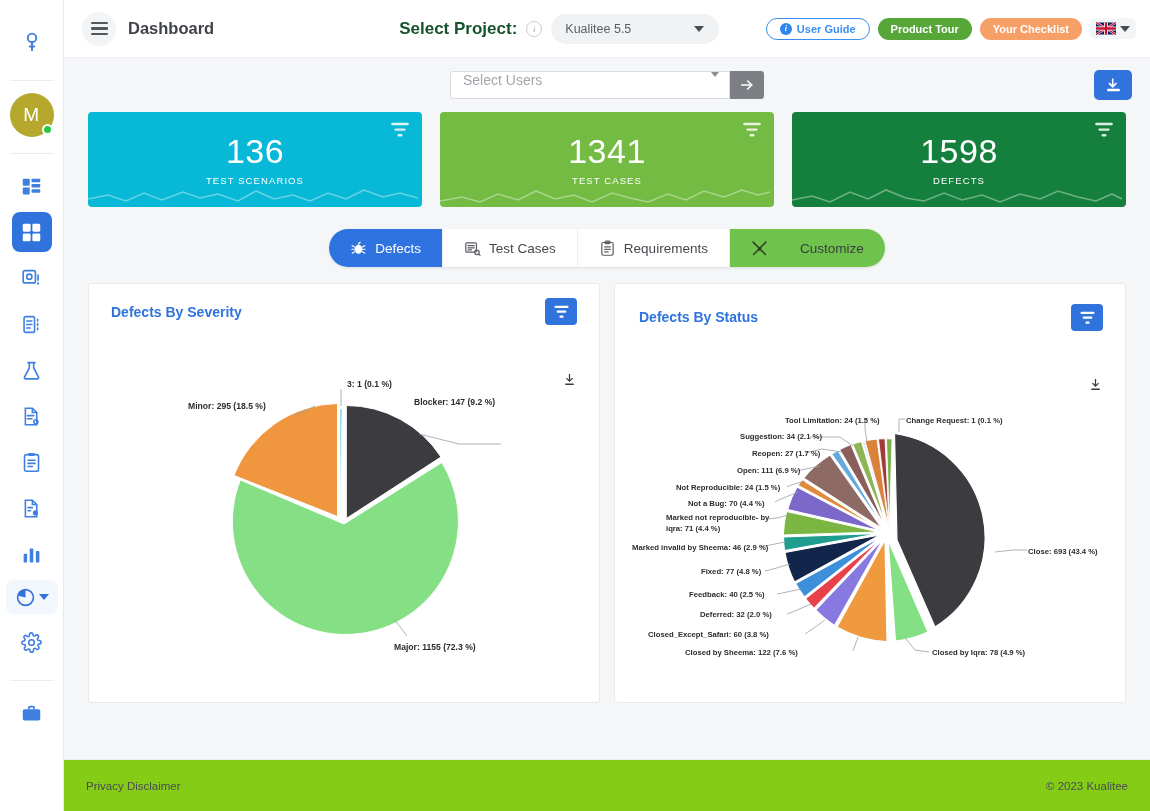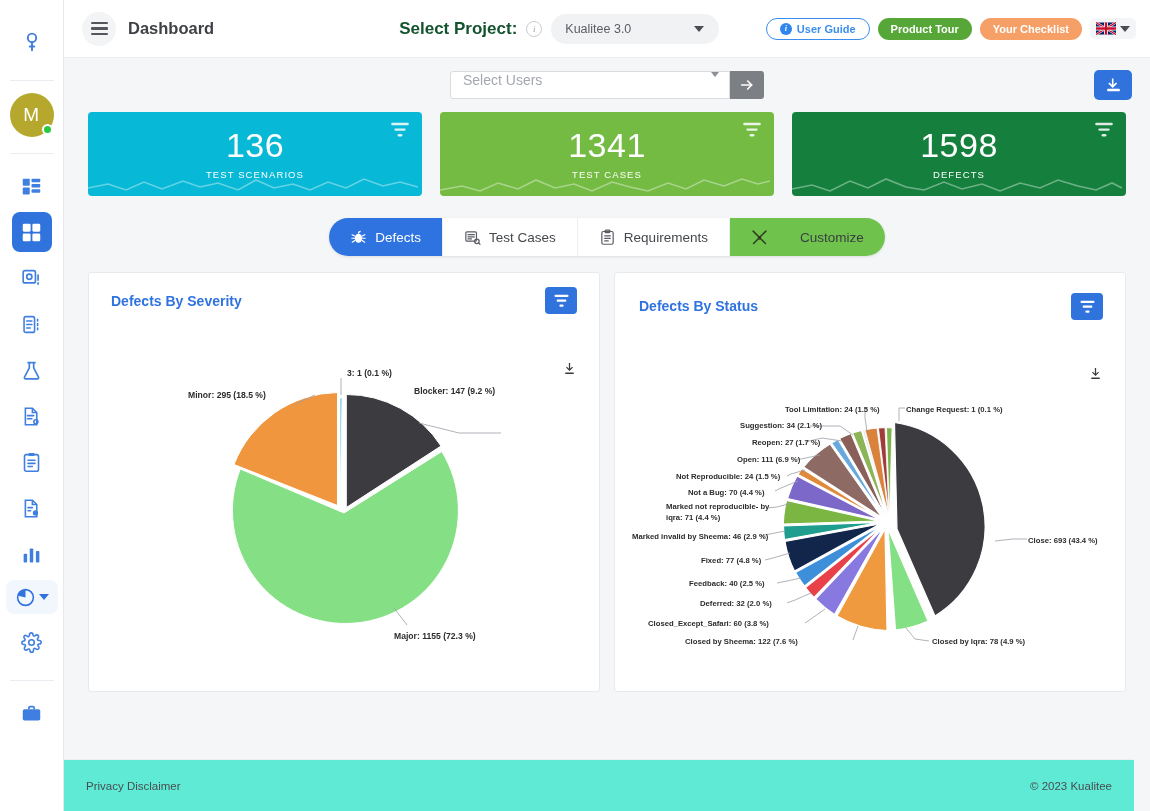--- a/index.html
+++ b/index.html
@@ -115,21 +115,21 @@
   }
   .select-wrap { position: absolute; left: 50%; transform: translateX(-50%); display: flex; }
   .dl-btn {
     margin-left: auto; width: 38px; height: 30px; border-radius: 5px; background: #3173dd;
     display: flex; align-items: center; justify-content: center; color: #fff; cursor: pointer;
   }
 
   
   .kpis { display: flex; gap: 18px; padding: 0 24px; }
   .kpi {
-    flex: 1; height: 84px; border-radius: 4px; position: relative; overflow: hidden;
+    flex: 1; height: 95px; border-radius: 4px; position: relative; overflow: hidden;
     display: flex; flex-direction: column; align-items: center; justify-content: center;
     color: #fff; cursor: pointer;
   }
   .kpi-num { font-size: 34px; font-weight: 300; line-height: 1; letter-spacing: .5px; }
   .kpi-lbl { font-size: 9.5px; font-weight: normal; letter-spacing: 1.1px; margin-top: 7px; }
   .kpi .funnel { position: absolute; right: 12px; top: 10px; }
   .kpi .wave { position: absolute; left: 0; right: 0; bottom: 0; height: 26px; }
 
   
   .tabs-wrap { display: flex; justify-content: center; margin-top: 22px; }
@@ -168,21 +168,21 @@
   }
   .panel-filter.alt { top: 20px; }
   .panel-dl { position: absolute; cursor: pointer; color: #3a3a3a; }
   .chart-svg { position: absolute; left: 0; top: 0; }
   .lbl { font-family: "Liberation Sans", sans-serif; font-size: 8.6px; font-weight: bold; fill: #2c2c2c; }
   .lbl-sm { font-family: "Liberation Sans", sans-serif; font-size: 7.7px; font-weight: bold; fill: #2c2c2c; }
   .leader { stroke: #9aa0a6; stroke-width: .8px; fill: none; }
 
   
   .footer {
-    position: absolute; left: 0; right: 16px; bottom: 0; height: 52px; background: #5eead4;
+    position: absolute; left: 0; right: 0; bottom: 0; height: 52px; background: #84cc16;
     border-top: 1px solid #eceef1; display: flex; align-items: center;
     padding: 0 22px; font-size: 11.5px; color: #4a4d52;
   }
   .footer .right { margin-left: auto; }
 </style>
 </head>
 <body>
 
 <div class="app">
 
@@ -298,21 +298,21 @@
           <i></i>
           <i></i>
           <i></i>
         </div>
       <div class="page-title">Dashboard</div>
 
       <div class="proj-area">
         <span class="proj-label">Select Project:</span>
         <span class="info-circle">i</span>
         <div class="proj-select">
-          <span>Kualitee 3.0</span>
+          <span>Kualitee 5.5</span>
           <span class="caret"></span>
         </div>
       </div>
 
       <div class="top-actions">
         <div class="pill pill-outline">
           <span class="i-badge">i</span>
           <span>User Guide</span>
         </div>
         <div class="pill pill-green">

